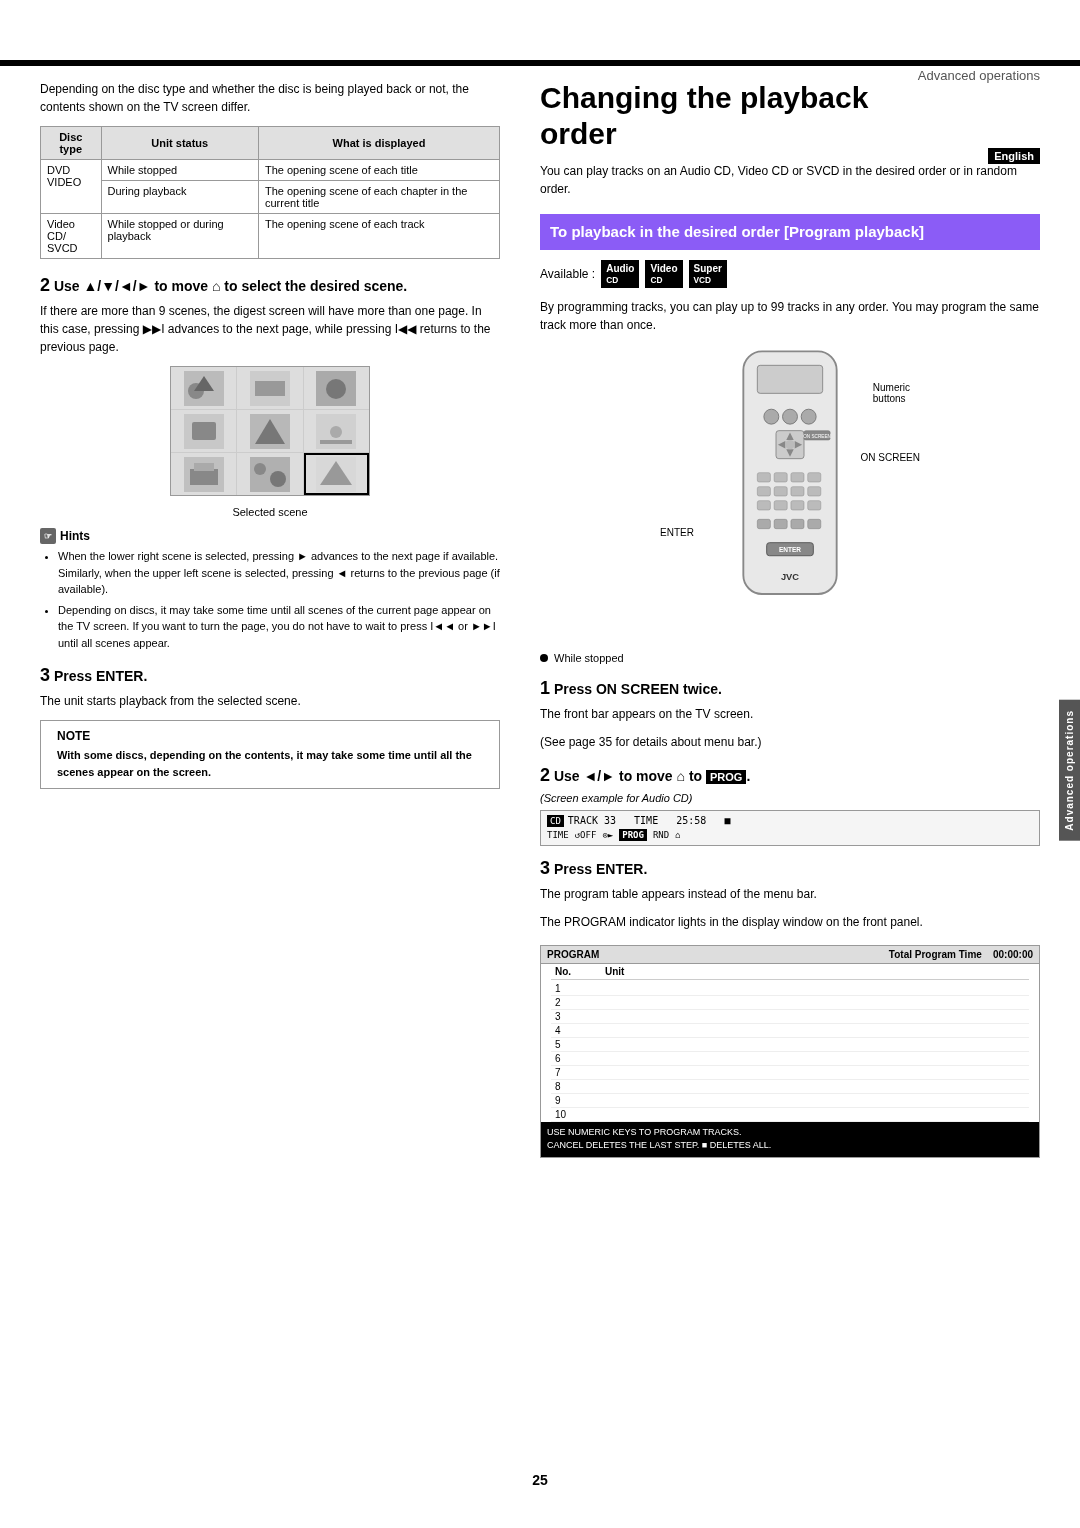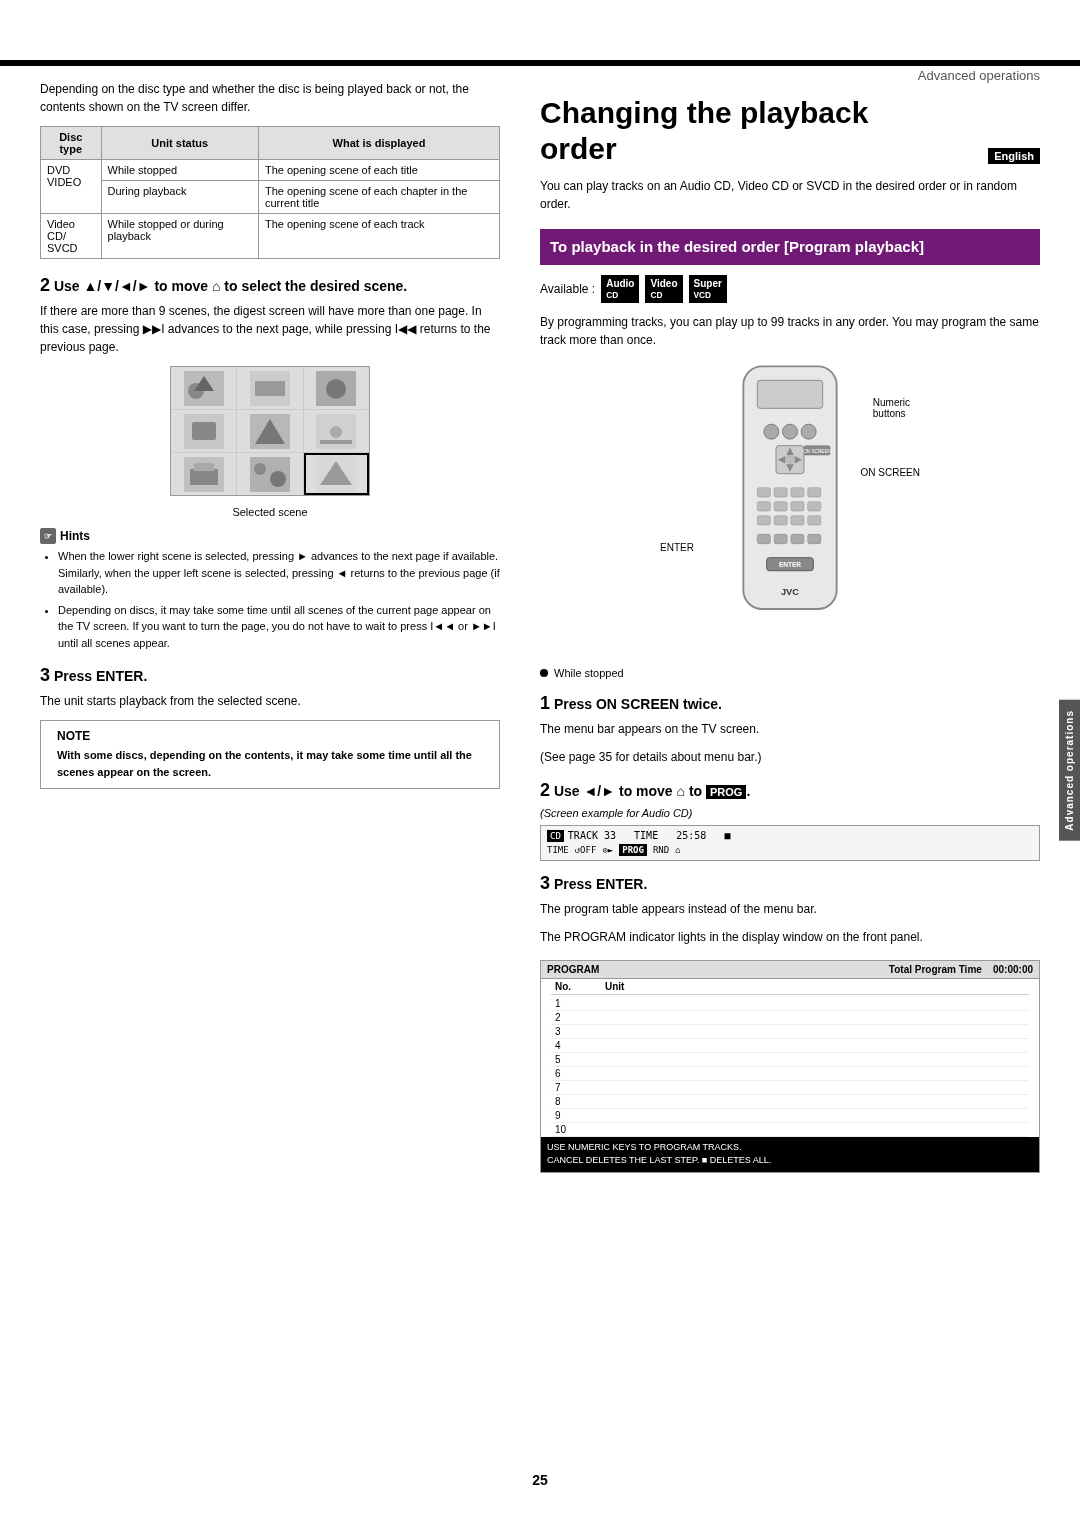--- a/index.html
+++ b/index.html
@@ -55,21 +55,21 @@
     .left-column {
       position: absolute;
       top: 80px;
       left: 40px;
       width: 460px;
     }
 
     
     .right-column {
       position: absolute;
-      top: 95px;
+      top: 80px;
       left: 540px;
       width: 500px;
     }
 
     
     .intro-text {
       font-size: 12px;
       line-height: 1.5;
       margin-bottom: 10px;
     }
@@ -206,21 +206,21 @@
     }
 
     .intro-right {
       font-size: 12px;
       line-height: 1.5;
       margin-bottom: 16px;
     }
 
     
     .subsection-heading {
-      background: #701a75;
+      background: #8b5cf6;
       color: #fff;
       font-size: 15px;
       font-weight: bold;
       padding: 8px 10px;
       margin-bottom: 10px;
       line-height: 1.3;
     }
 
     
     .available-row {
@@ -629,21 +629,21 @@
 
     <div class="while-stopped">
       <span class="bullet"></span>
       <span>While stopped</span>
     </div>
 
     <div class="step-heading">
       <span class="step-number">1</span>
       <span>Press ON SCREEN twice.</span>
     </div>
-    <p class="step-desc">The menu bar appears on the TV screen.</p>
+    <p class="step-desc">The front bar appears on the TV screen.</p>
     <p class="step-desc">(See page 35 for details about menu bar.)</p>
 
     <div class="step-heading">
       <span class="step-number">2</span>
       <span>Use ◄/► to move ⌂ to <span style="background:#000;color:#fff;padding:1px 4px;font-size:11px;">PROG</span>.</span>
     </div>
 
     <p class="italic-note">(Screen example for Audio CD)</p>
     <div class="screen-example">
       <div class="screen-row">

